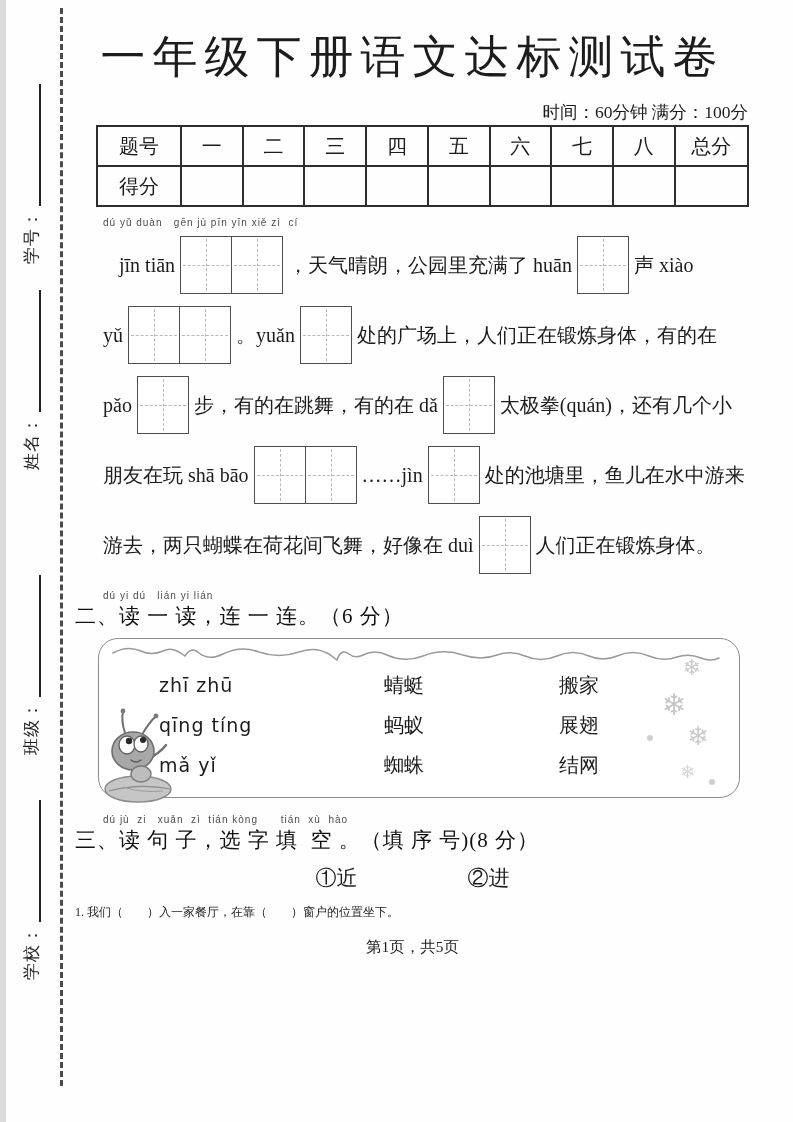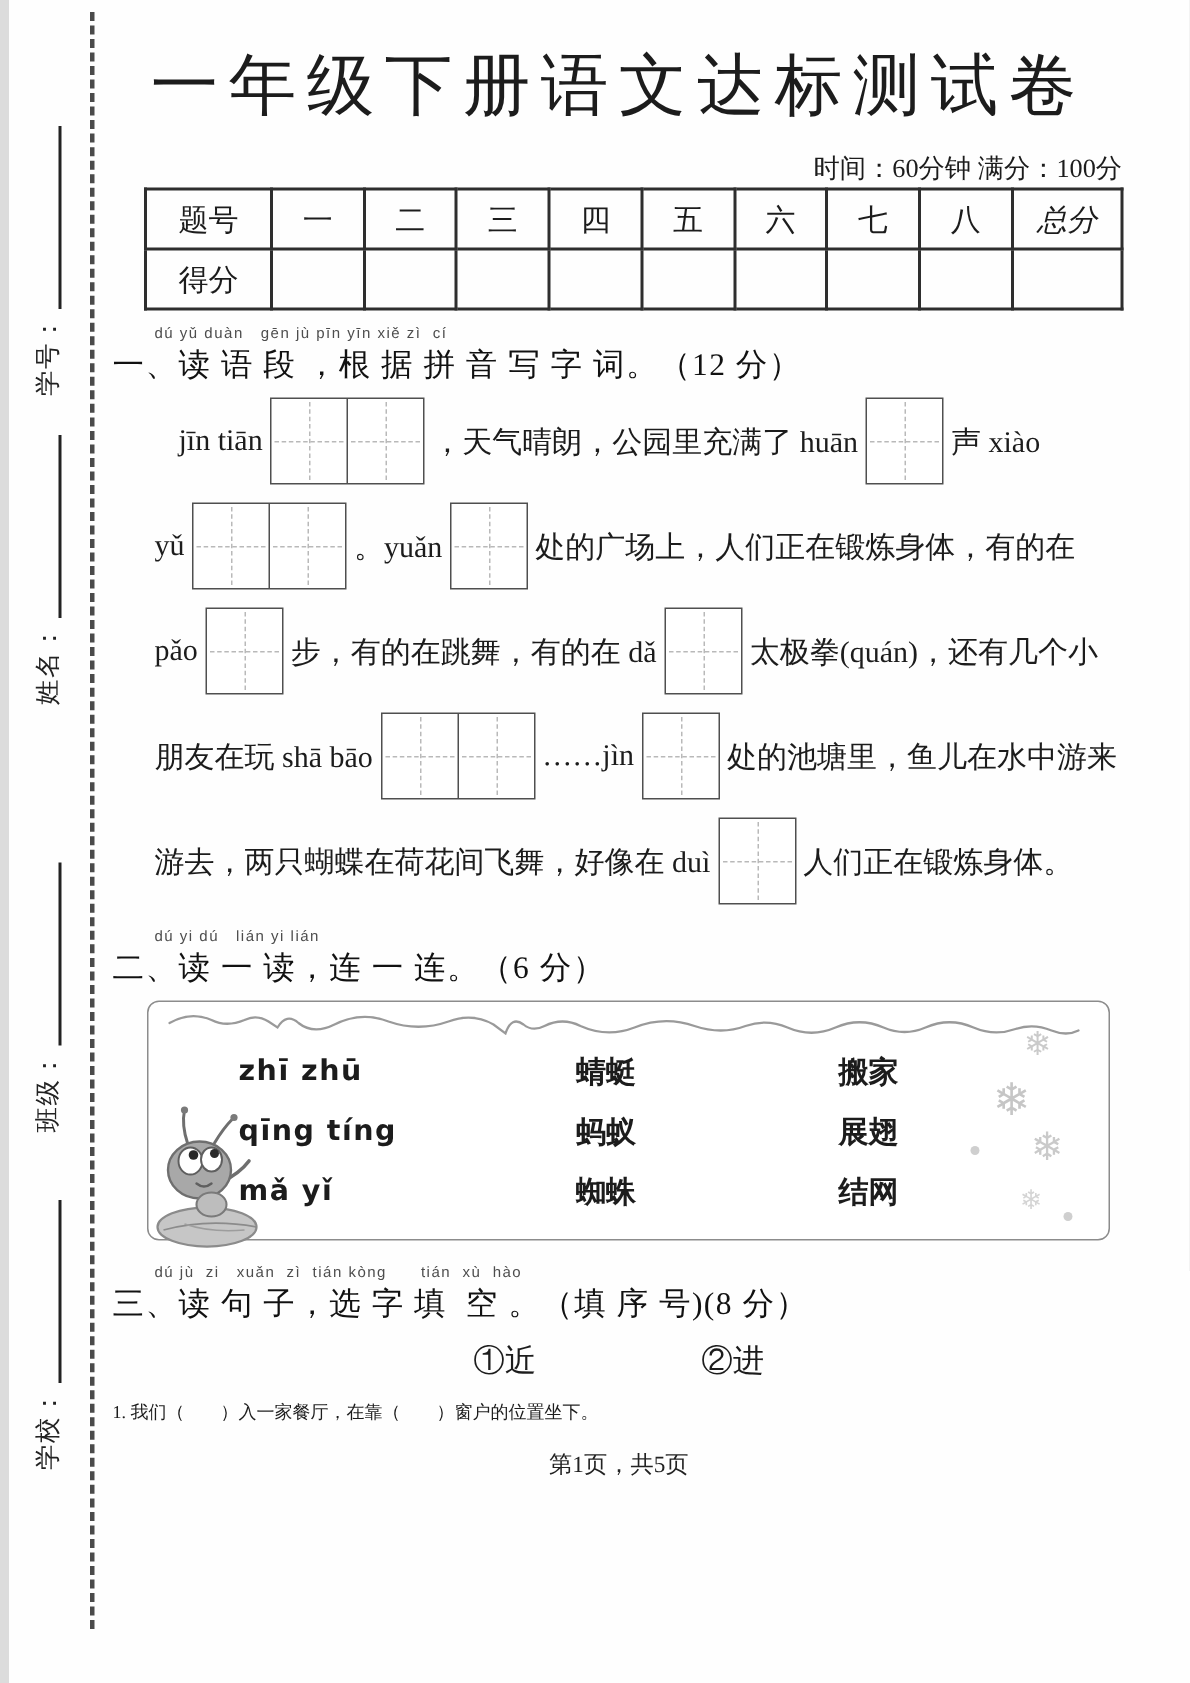--- a/index.html
+++ b/index.html
@@ -32,21 +32,21 @@
     margin:10px 0 0;text-align:center;font-size:33px;font-weight:400;letter-spacing:3px;
   }
   .meta{margin-top:16px;text-align:right;font-size:17.5px;padding-right:2px;}
   
   table.score{border-collapse:collapse;margin-top:1px;width:653px;margin-left:21px;}
   table.score td{
     border:2px solid #2e2e2e;text-align:center;font-size:20px;height:38px;padding:0;
   }
   td.c-label{width:84px;}
   td.c-num{width:61px;}
-  td.c-total{width:73px;font-style:italic;}
+  td.c-total{width:73px;}
   
   .sec{margin-top:10px;}
   .sec .py-line{
     font-family:Liberation Sans, sans-serif;
     font-size:10px;color:#4d4d4d;margin:0 0 1px 28px;letter-spacing:1px;white-space:pre;
   }
   .sec .head-line{
     font-size:21px;color:#111;letter-spacing:1px;white-space:pre;
     font-family:"Liberation Serif","DejaVu Sans",serif;
   }
@@ -60,21 +60,21 @@
   .pline.indent{padding-left:44px;}
   .seg{white-space:pre;}
   .wbox{display:inline-flex;border:1.8px solid #4f4f4f;height:56px;margin:0 5px;flex:0 0 auto;background:#fff;}
   .wbox .cell{width:50px;height:100%;position:relative;}
   .wbox .cell + .cell{border-left:1.8px solid #4f4f4f;}
   .wbox .cell::before{content:"";position:absolute;left:2px;right:2px;top:50%;border-top:1.4px dashed #b9b9b9;}
   .wbox .cell::after{content:"";position:absolute;top:2px;bottom:2px;left:50%;border-left:1.4px dashed #b9b9b9;}
   
   .panel{
     position:relative;margin:8px 0 0 23px;width:640px;height:158px;
-    border:1.6px solid #8c8c8c;border-radius:8px;background:#fff;font-weight:bold;
+    border:1.6px solid #8c8c8c;border-radius:20px;background:#fff;
   }
   .panel svg.wavy{position:absolute;left:0;top:-8px;}
   .match-rows{position:absolute;left:60px;top:26px;width:540px;}
   .match-row{display:flex;height:40px;align-items:center;font-size:20px;}
   .match-row .m-py{width:225px;font-family:"DejaVu Sans","Liberation Sans",sans-serif;font-size:19px;letter-spacing:1px;}
   .match-row .m-word{width:175px;}
   .match-row .m-act{width:140px;}
   .ant{position:absolute;left:-6px;bottom:-10px;}
   .sf{position:absolute;color:#b9b9b9;font-family:"DejaVu Sans",sans-serif;}
   .sf1{right:38px;top:16px;font-size:22px;opacity:.75;}
@@ -141,21 +141,20 @@
         <td></td>
         <td></td>
         <td></td>
         <td></td>
       </tr>
     </tbody>
       </table>
 
     <div class="sec">
       <div class="py-line">dú yǔ duàn   gēn jù pīn yīn xiě zì  cí</div>
-      <div class="head-line">一、读 语 段 ，根 据 拼 音 写 字 词。（12 分）</div>
       <div class="para">
         <div class="pline indent">
           <span class="seg">jīn tiān</span>
           <span class="wbox">
               <span class="cell"></span>
               <span class="cell"></span>
             </span>
           <span class="seg">，天气晴朗，公园里充满了 huān</span>
           <span class="wbox">
               <span class="cell"></span>

